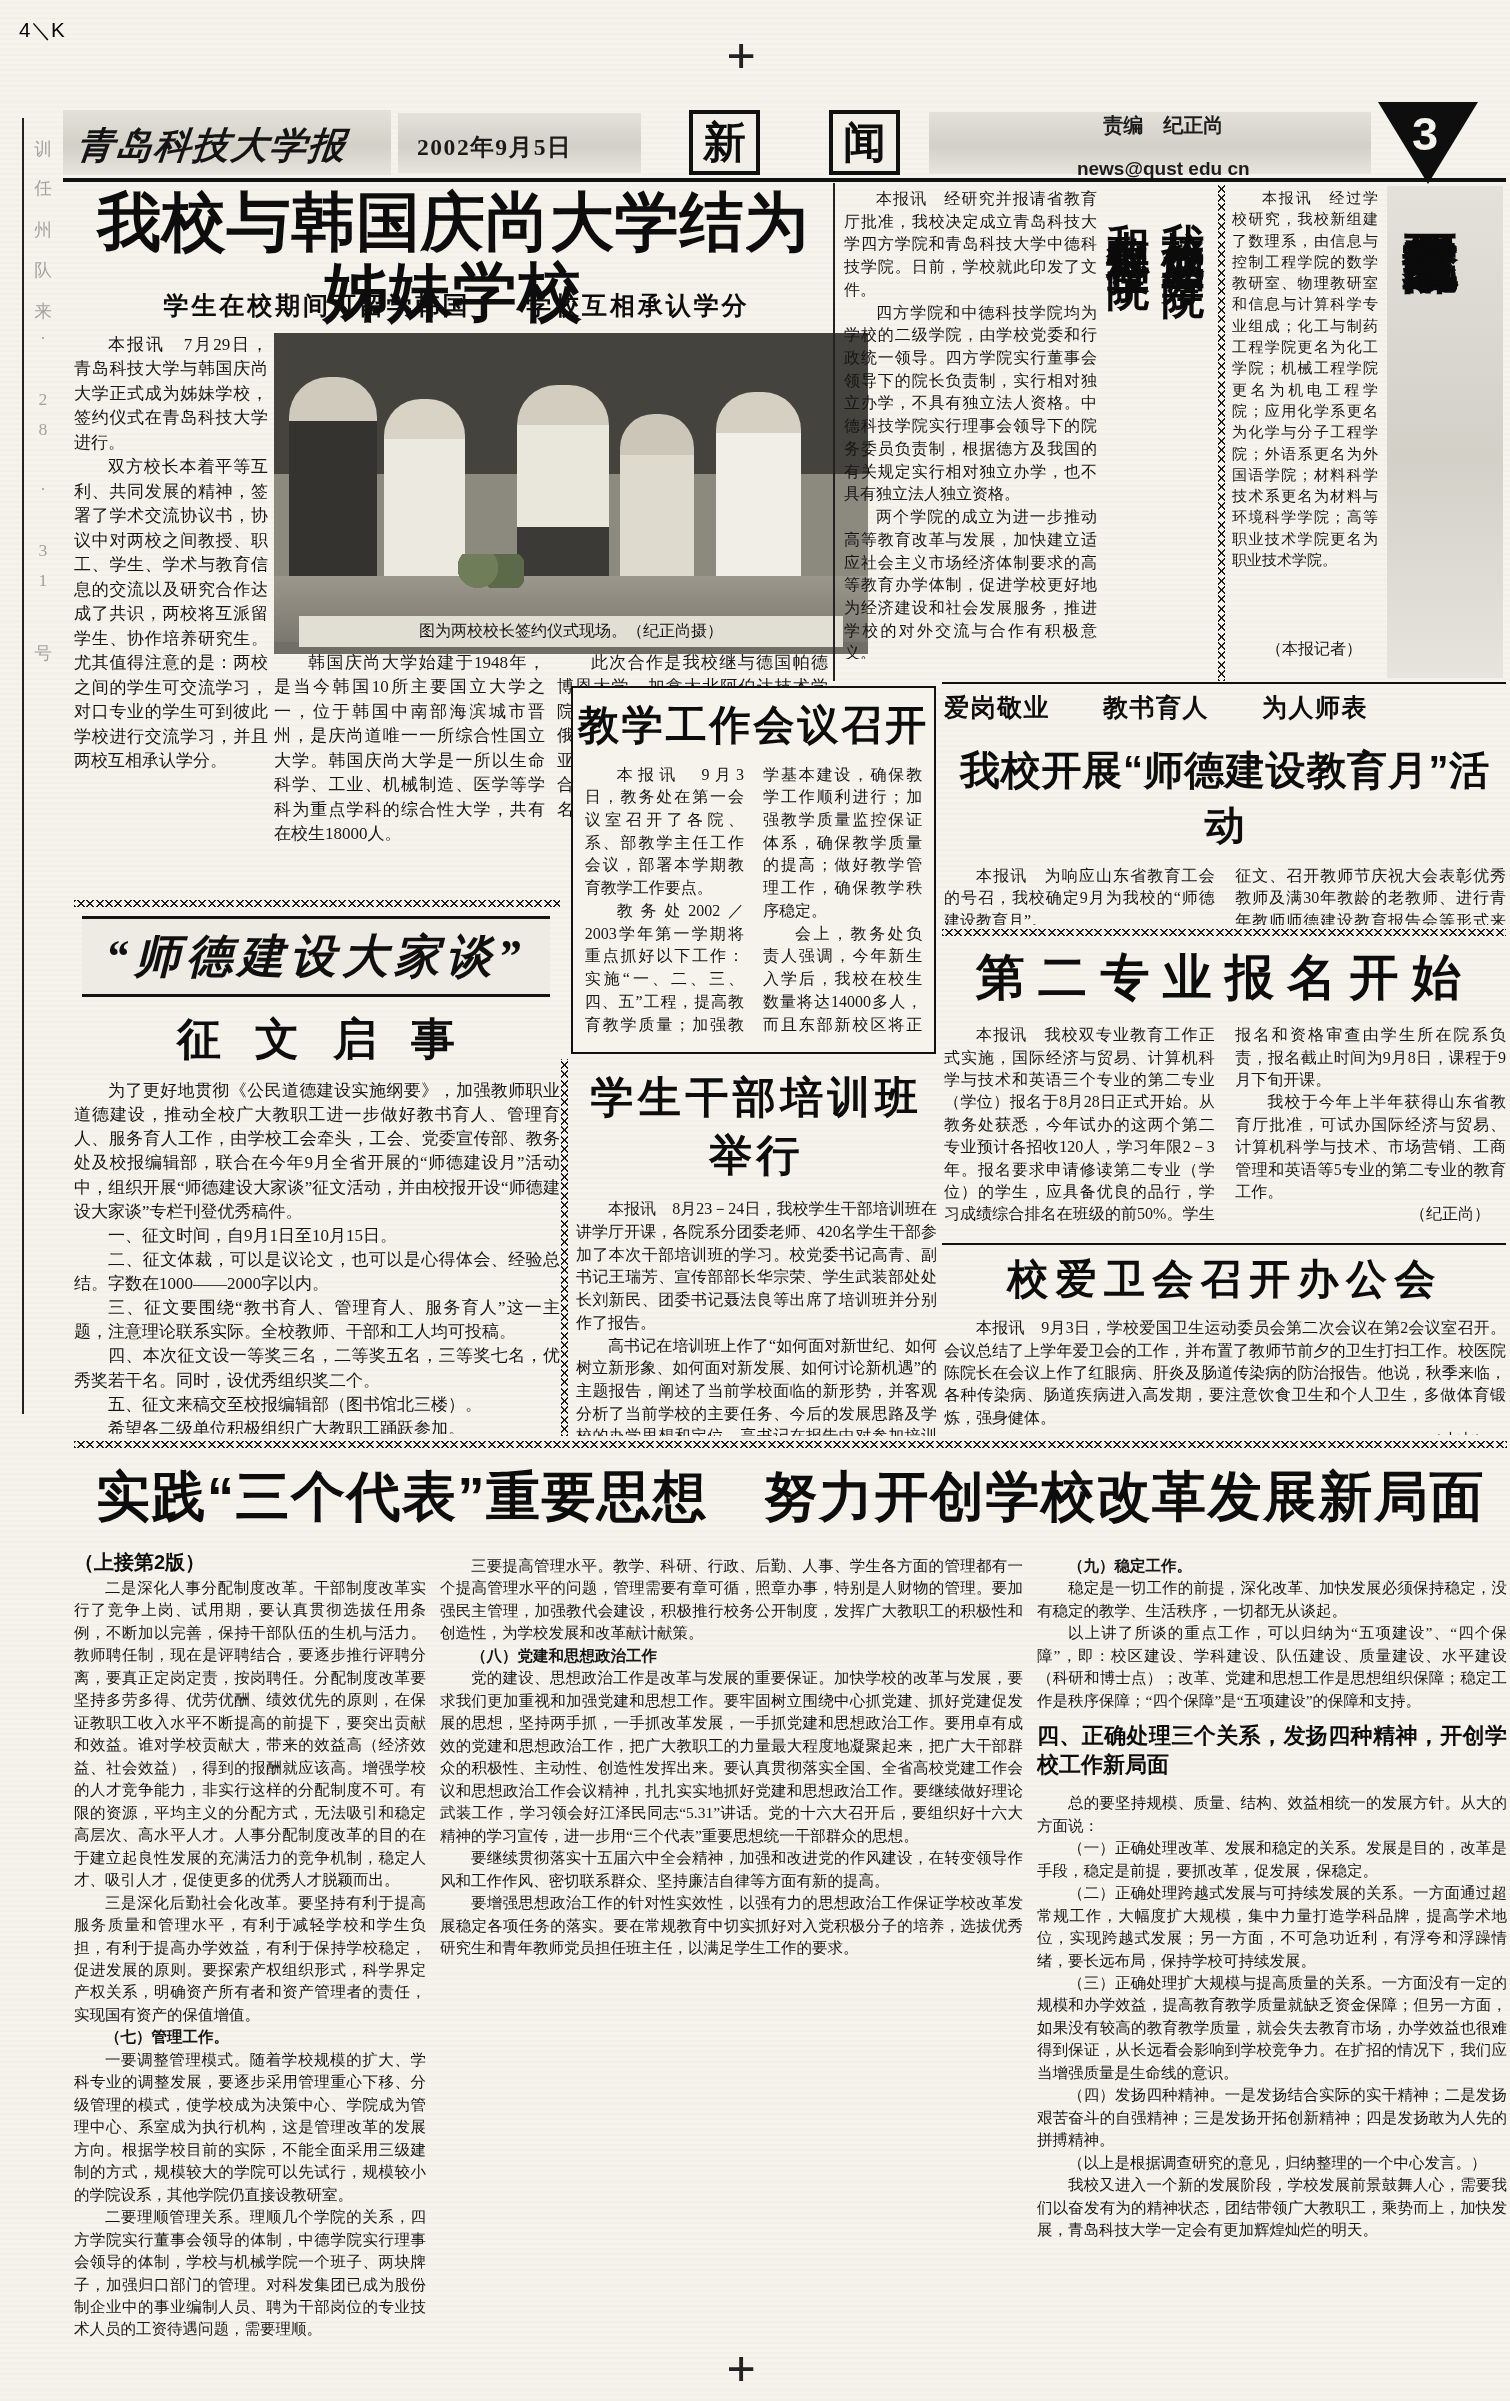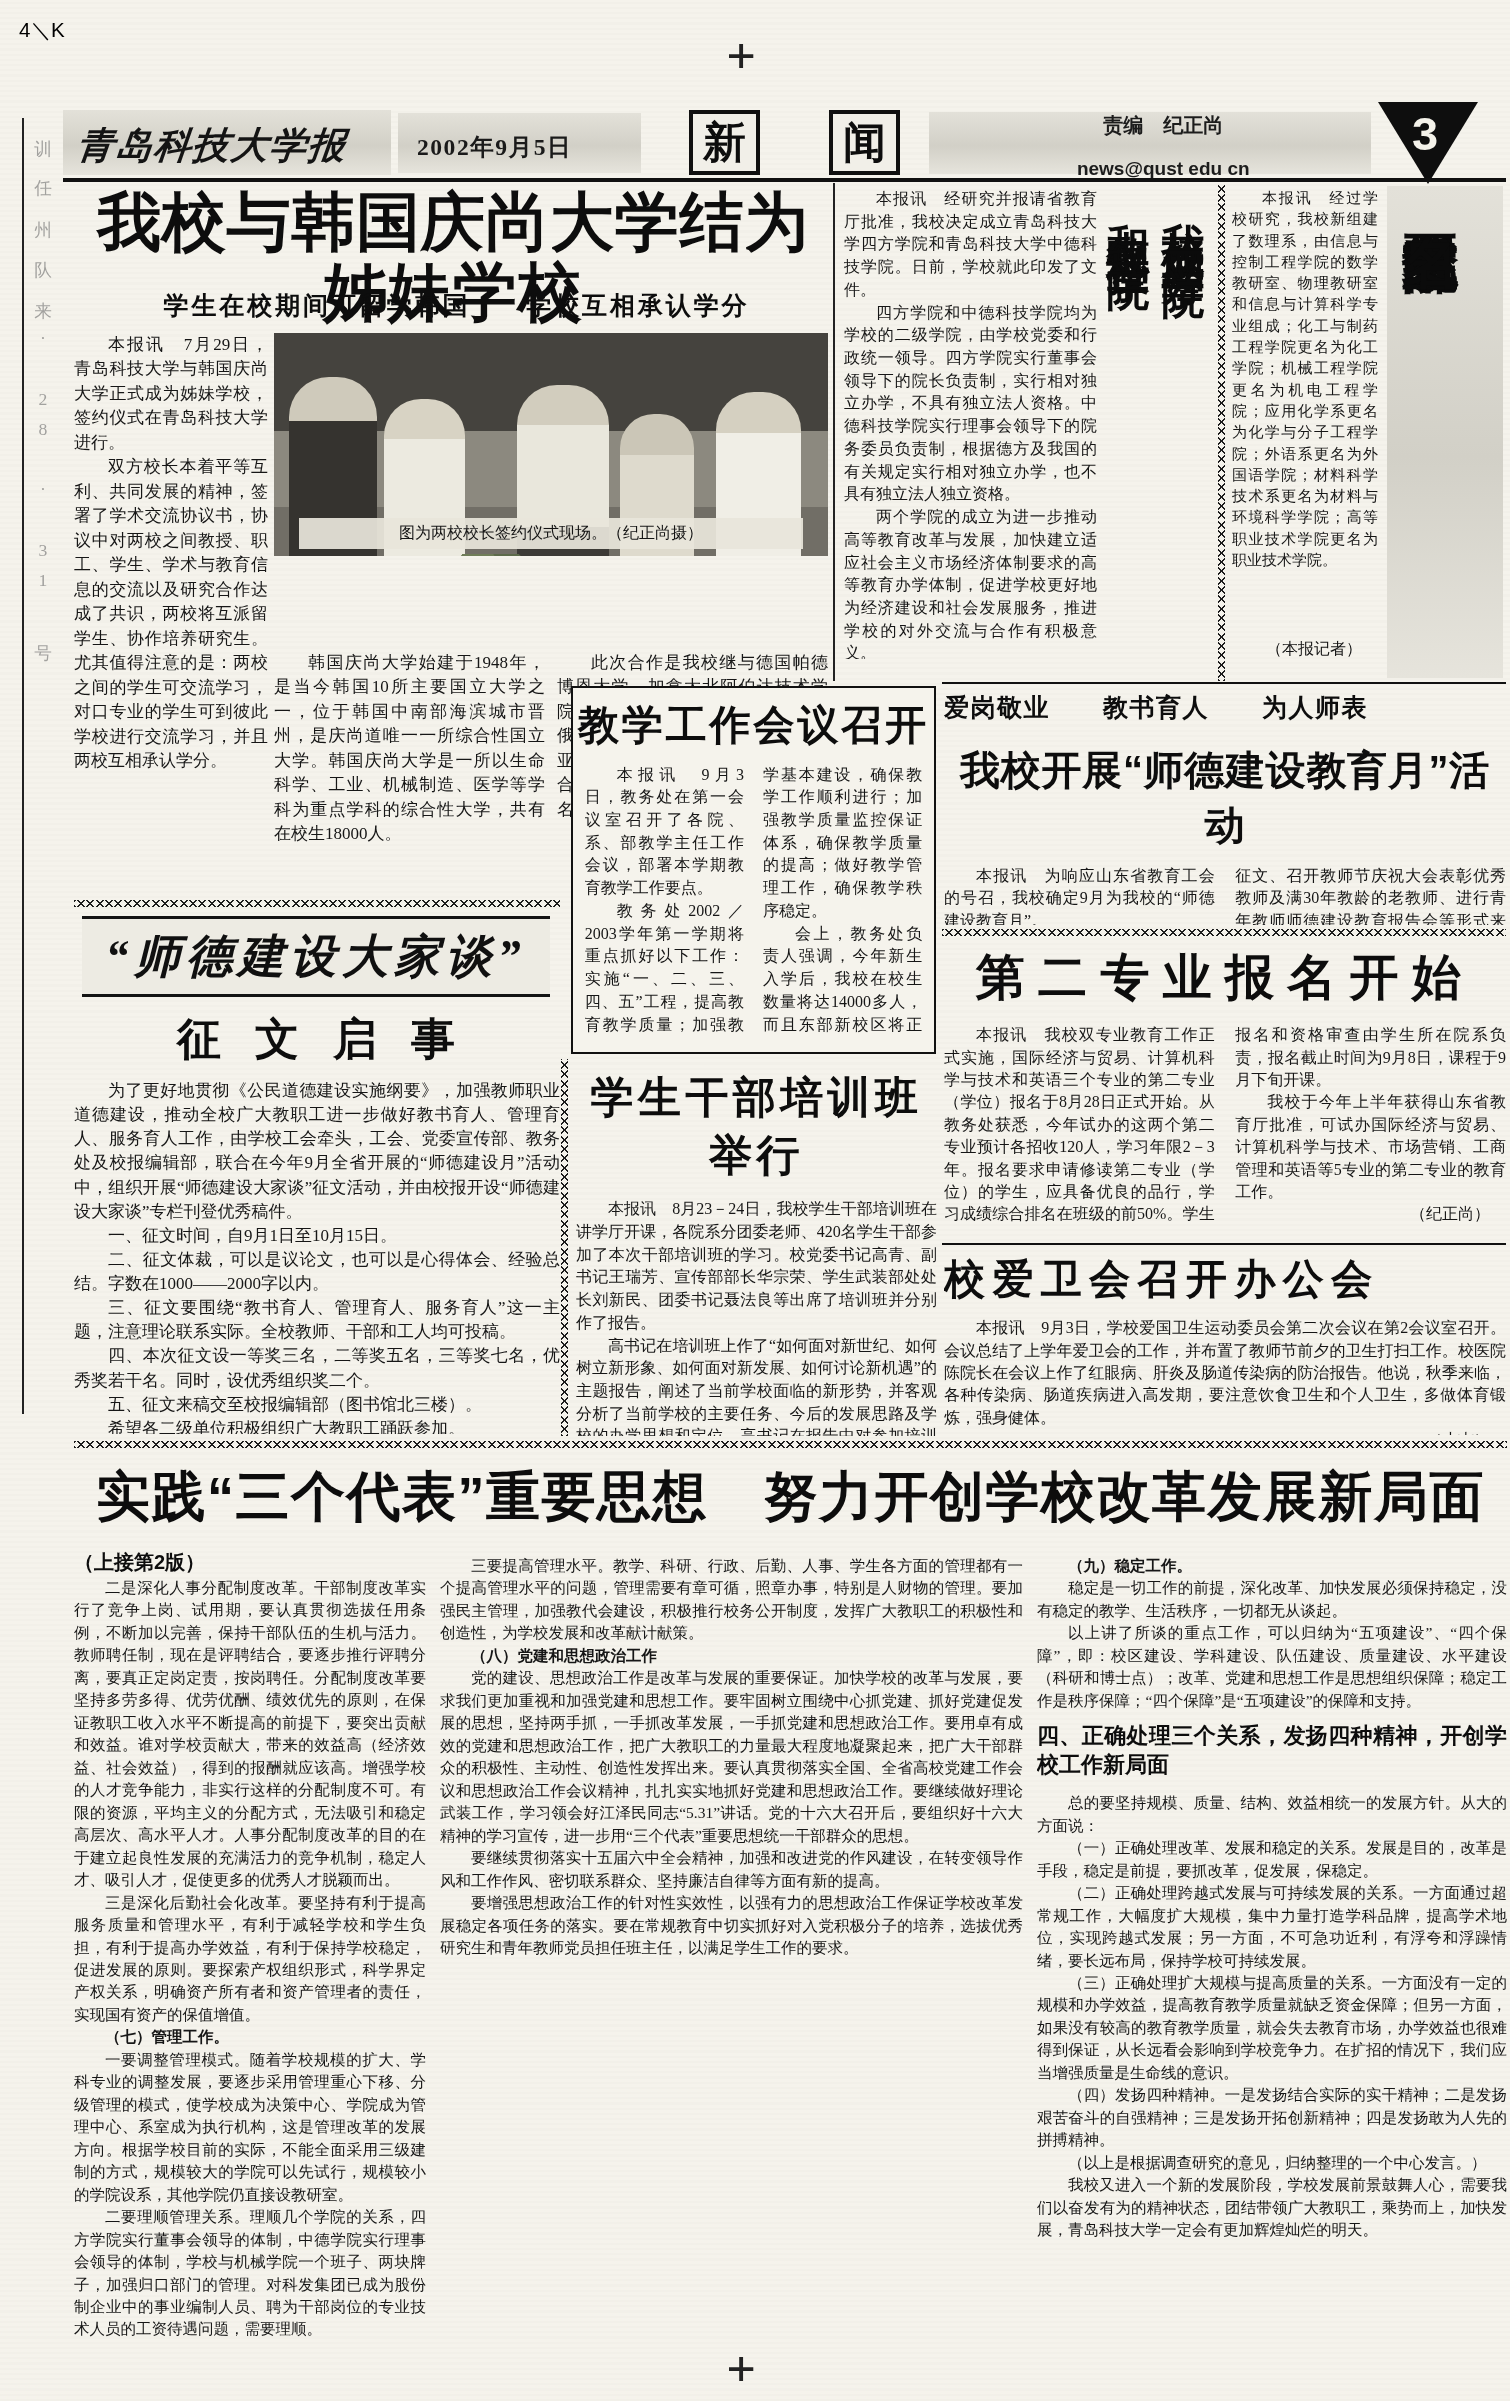--- a/index.html
+++ b/index.html
@@ -70,21 +70,21 @@
 <div class="abs rule-h" style="left:63px;top:178px;width:1443px;height:3.7px;"></div>
 
 <div class="abs hl" style="left:74px;top:187px;width:758px;font-size:64px;letter-spacing:0.7px;line-height:1.1;text-align:center;">我校与韩国庆尚大学结为姊妹学校</div>
 <div class="abs hl" style="left:96px;top:289px;width:721px;font-size:25px;font-weight:700;letter-spacing:2.9px;text-align:center;">学生在校期间可留学韩国　　学校互相承认学分</div>
 
 <div class="abs jtext" style="left:74px;top:333px;width:194px;height:559px;font-size:17px;line-height:1.44;">
   <p>本报讯　7月29日，青岛科技大学与韩国庆尚大学正式成为姊妹学校，签约仪式在青岛科技大学进行。</p>
   <p>双方校长本着平等互利、共同发展的精神，签署了学术交流协议书，协议中对两校之间教授、职工、学生、学术与教育信息的交流以及研究合作达成了共识，两校将互派留学生、协作培养研究生。尤其值得注意的是：两校之间的学生可交流学习，对口专业的学生可到彼此学校进行交流学习，并且两校互相承认学分。</p>
 </div>
 
-<div class="abs" style="left:274px;top:333px;width:554px;height:223px;background:linear-gradient(180deg,#45433e 0 44%,#8c897f 44% 78%,#716e66 78%);overflow:hidden;">
+<div class="abs" style="left:274px;top:333px;width:554px;height:321px;background:linear-gradient(180deg,#45433e 0 44%,#8c897f 44% 78%,#716e66 78%);overflow:hidden;padding-left:40px;">
   <div style="position:absolute;left:14.7px;top:44px;width:88px;height:243px;background:linear-gradient(180deg,#cfcabb 0 18%,#35332f 18%);border-radius:40px 40px 0 0;"></div>
   <div style="position:absolute;left:110px;top:66px;width:81px;height:221px;background:linear-gradient(180deg,#d8d3c4 0 18%,#eceae0 18%);border-radius:37px 37px 0 0;"></div>
   <div style="position:absolute;left:243px;top:52px;width:92px;height:236px;background:linear-gradient(180deg,#d2cdbe 0 17%,#e9e7dc 17% 60%,#3c3a36 60%);border-radius:40px 40px 0 0;"></div>
   <div style="position:absolute;left:346px;top:81px;width:74px;height:206px;background:linear-gradient(180deg,#cbc6b7 0 20%,#dedacd 20%);border-radius:34px 34px 0 0;"></div>
   <div style="position:absolute;left:442px;top:59px;width:85px;height:228px;background:linear-gradient(180deg,#d5d0c1 0 18%,#f0eee6 18%);border-radius:38px 38px 0 0;"></div>
   <div style="position:absolute;left:0;top:243px;width:100%;height:66px;background:linear-gradient(180deg,#9b978c,#7b786f);"></div>
   <div style="position:absolute;left:184px;top:221px;width:66px;height:34px;background:radial-gradient(circle at 30% 40%,#6f7d58 0 40%,transparent 41%),radial-gradient(circle at 70% 50%,#5c6a4a 0 45%,transparent 46%);"></div>
   <div style="position:absolute;left:25px;bottom:7.4px;right:25px;height:31px;background:rgba(232,229,218,.93);display:flex;align-items:center;justify-content:center;">
     <span style="font-size:16px;color:#151515;">图为两校校长签约仪式现场。（纪正尚摄）</span>
   </div>
@@ -172,21 +172,21 @@
   <div class="hl" style="font-size:49px;text-align:center;letter-spacing:13.3px;">第二专业报名开始</div>
   <div class="jtext" style="margin-top:13.3px;height:211px;font-size:16px;line-height:1.4;column-count:2;column-gap:20.6px;column-fill:auto;">
     <p>本报讯　我校双专业教育工作正式实施，国际经济与贸易、计算机科学与技术和英语三个专业的第二专业（学位）报名于8月28日正式开始。从教务处获悉，今年试办的这两个第二专业预计各招收120人，学习年限2－3年。报名要求申请修读第二专业（学位）的学生，应具备优良的品行，学习成绩综合排名在班级的前50%。学生报名和资格审查由学生所在院系负责，报名截止时间为9月8日，课程于9月下旬开课。</p>
     <p>我校于今年上半年获得山东省教育厅批准，可试办国际经济与贸易、计算机科学与技术、市场营销、工商管理和英语等5专业的第二专业的教育工作。</p>
     <p class="byline">（纪正尚）</p>
   </div>
 </div>
 
 <div class="abs rule-h" style="left:942px;top:1243px;width:564px;height:2.2px;"></div>
 <div class="abs" style="left:944px;top:1252px;width:562px;height:183px;overflow:hidden;">
-  <div class="hl" style="font-size:41px;letter-spacing:7.4px;">校爱卫会召开办公会</div>
+  <div class="hl" style="font-size:41px;text-align:center;letter-spacing:7.4px;">校爱卫会召开办公会</div>
   <div class="jtext" style="margin-top:10.3px;height:118px;font-size:16px;line-height:1.4;">
     <p>本报讯　9月3日，学校爱国卫生运动委员会第二次会议在第2会议室召开。会议总结了上学年爱卫会的工作，并布置了教师节前夕的卫生打扫工作。校医院陈院长在会议上作了红眼病、肝炎及肠道传染病的防治报告。他说，秋季来临，各种传染病、肠道疾病进入高发期，要注意饮食卫生和个人卫生，多做体育锻炼，强身健体。</p>
     <p class="byline">（小吉）</p>
   </div>
 </div>
 
 <div class="abs zz-h" style="left:74px;top:1441px;width:1433px;"></div>
 <div class="abs hl" style="left:74px;top:1461px;width:1433px;font-size:54px;text-align:center;letter-spacing:1.5px;">实践“三个代表”重要思想　努力开创学校改革发展新局面</div>
 <div class="abs hl" style="left:74px;top:1549px;font-size:20px;font-weight:700;">（上接第2版）</div>
 

